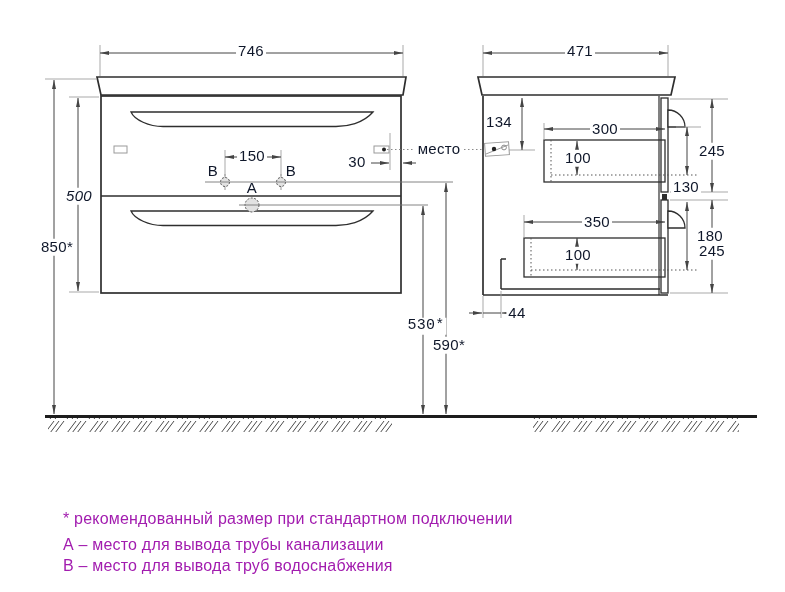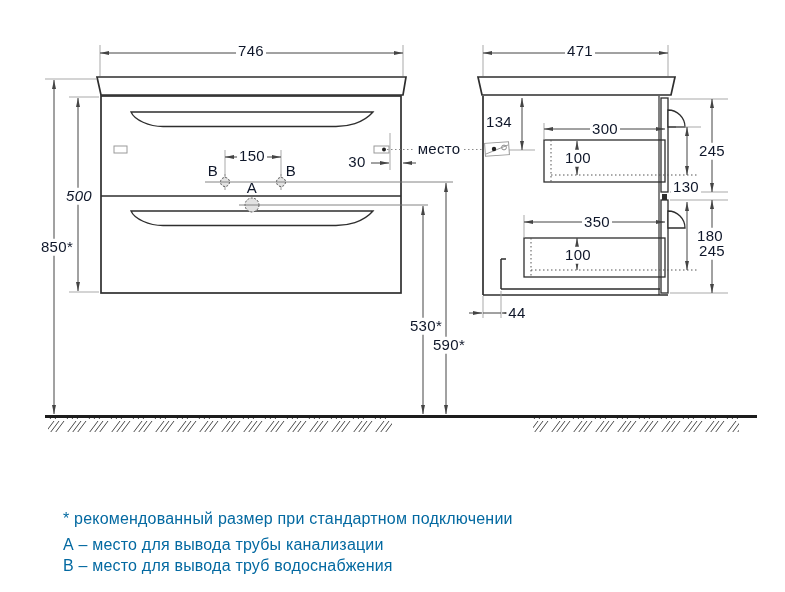--- a/index.html
+++ b/index.html
@@ -12,21 +12,21 @@
     position:absolute; white-space:nowrap; color:#0f172a;
     font-size:15px; letter-spacing:0.3px; line-height:1.1;
   }
   .dim {
     transform:translate(-50%,-50%); background:#fff; padding:0 2px;
   }
   .lbl {
     transform:translate(-50%,-50%); background:transparent; padding:0;
     font-size:15px;
   }
-  .note { font-size:16px; color:#0369a1; letter-spacing:0.2px; }
+  .note { font-size:16px; color:#a21caf; letter-spacing:0.2px; }
 </style>
 </head>
 <body>
 
 <div class="stage">
 
 <svg width="785" height="592" viewBox="0 0 785 592">
   <defs>
     <marker id="arr" viewBox="0 0 9 5" refX="9" refY="2.5" markerWidth="9" markerHeight="5" markerUnits="userSpaceOnUse" orient="auto-start-reverse">
       <path d="M9,2.5 L0,0.5 L0,4.5 Z" fill="#444"></path>
@@ -144,21 +144,21 @@
   </g>
 </svg>
 
 <span class="dim" style="left:251px; top:51px;">746</span>
 <span class="dim" style="left:580px; top:51px;">471</span>
 <span class="dim" style="left:79px;  top:196px;font-style:italic;">500</span>
 <span class="dim" style="left:57px;  top:247px;">850*</span>
 <span class="dim" style="left:252px; top:156px;">150</span>
 <span class="dim" style="left:357px; top:162px;">30</span>
 <span class="dim" style="left:449px; top:297px;margin-top:48px;">590*</span>
-<span class="dim" style="left:426px; top:326px;">530*</span>
+<span class="dim" style="left:426px; top:326px;font-family:Liberation Mono, monospace;">530*</span>
 <span class="dim" style="left:499px; top:122px;">134</span>
 <span class="dim" style="left:605px; top:129px;">300</span>
 <span class="dim" style="left:578px; top:158px;">100</span>
 <span class="dim" style="left:686px; top:167px;margin-top:20px;">130</span>
 <span class="dim" style="left:712px; top:151px;">245</span>
 <span class="dim" style="left:597px; top:222px;">350</span>
 <span class="dim" style="left:578px; top:255px;">100</span>
 <span class="dim" style="left:686px; top:236px;margin-left:24px;">180</span>
 <span class="dim" style="left:712px; top:251px;">245</span>
 <span class="dim" style="left:517px; top:313px;">44</span>

